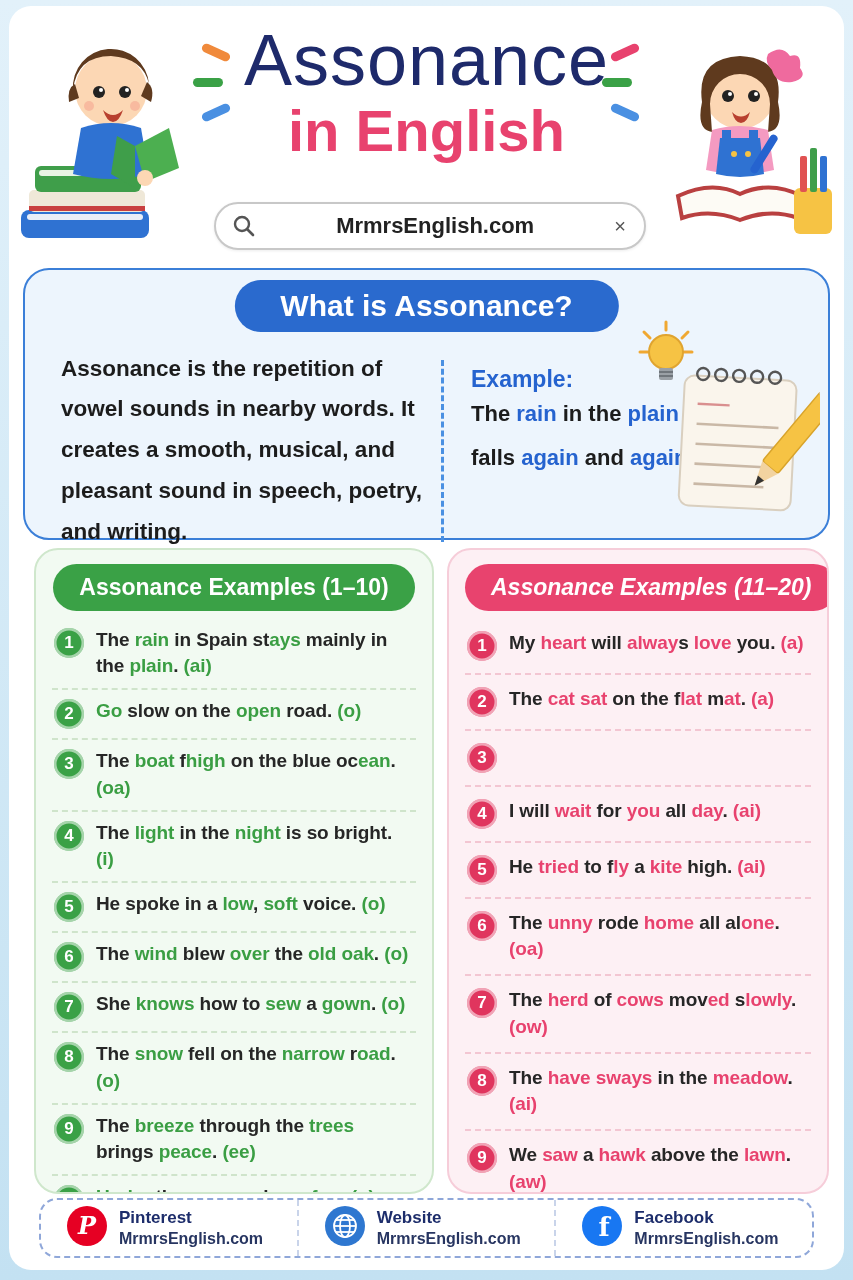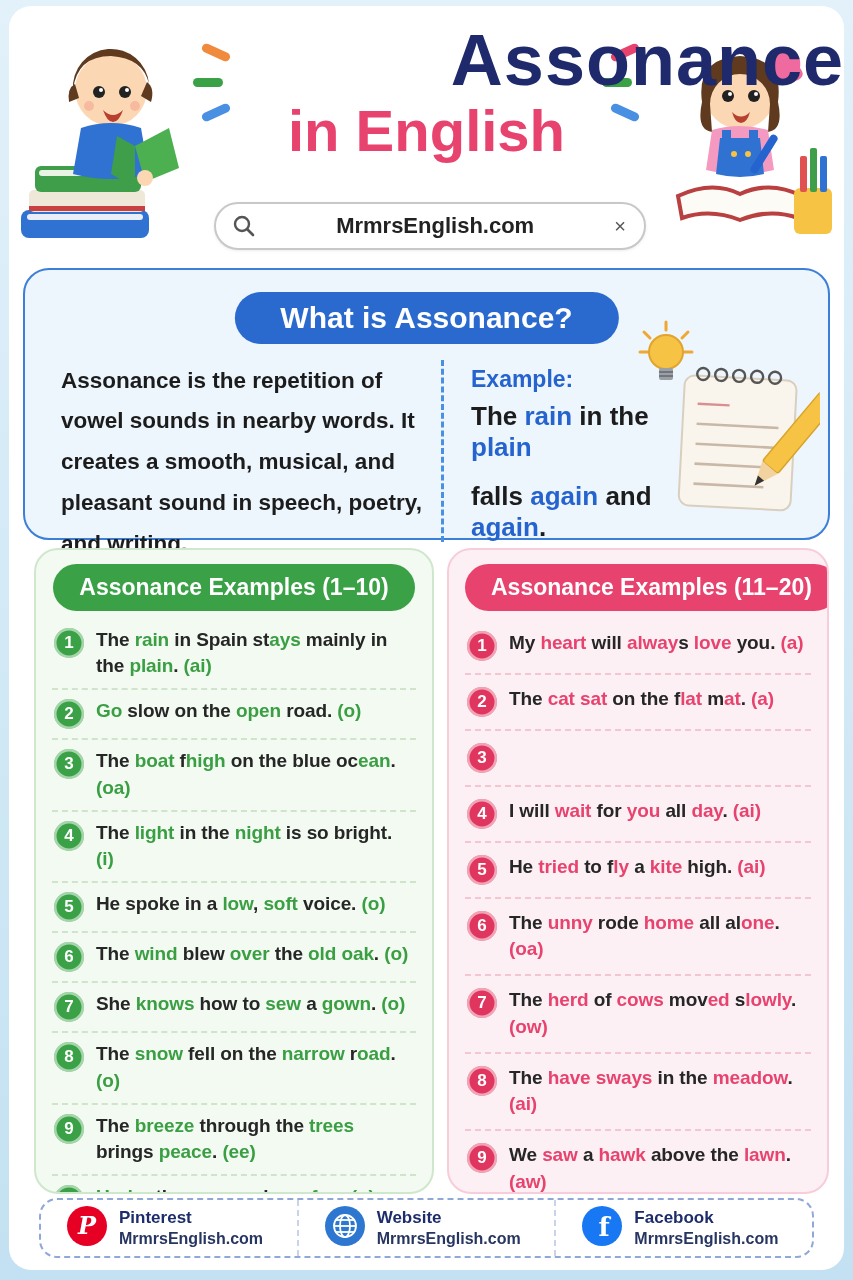--- a/index.html
+++ b/index.html
@@ -2,58 +2,58 @@
 <html><head>
 <meta charset="utf-8">
 <style>
   html,body{margin:0;padding:0;}
   body{background:#c9e5f4;font-family:"Liberation Sans",sans-serif;}
   .stage{position:relative;width:853px;height:1280px;background:linear-gradient(#e2f1fa,#c3e1f2);overflow:hidden;}
   .poster{position:absolute;left:9px;right:9px;top:6px;bottom:10px;background:#ffffff;border-radius:22px;overflow:hidden;}
 
   
   .header{position:relative;height:252px;}
-  .title1{position:absolute;left:0;right:0;top:18px;text-align:right;font-size:72px;line-height:1;font-weight:700;color:#1e2a6b;letter-spacing:1px;}
+  .title1{position:absolute;left:0;right:0;top:18px;text-align:center;font-size:72px;line-height:1;font-weight:400;color:#1e2a6b;letter-spacing:1px;}
   .title2{position:absolute;left:0;right:0;top:96px;text-align:center;font-size:58px;line-height:1;font-weight:800;color:#e8426e;}
   .dash-group{position:absolute;top:38px;width:60px;height:90px;}
   .dash-group.left{left:178px;}
   .dash-group.right{right:188px;}
   .dash{position:absolute;width:30px;height:9px;border-radius:6px;}
   .dash.d1{top:4px;left:14px;transform:rotate(24deg);}
   .dash.d2{top:34px;left:6px;}
   .dash.d3{top:64px;left:14px;transform:rotate(-24deg);}
   .dash-group.right .dash.d1{transform:rotate(-24deg);}
   .dash-group.right .dash.d3{transform:rotate(24deg);}
   .boy-illo{position:absolute;left:6px;top:22px;}
   .girl-illo{position:absolute;right:4px;top:30px;}
   .search-bar{position:absolute;left:205px;top:196px;width:428px;height:44px;background:#fff;border:2px solid #c8c8c8;border-radius:24px;display:flex;align-items:center;box-shadow:0 1px 3px rgba(0,0,0,.08);}
   .search-bar .sicon{margin-left:16px;display:flex;}
   .search-bar .sval{flex:1;text-align:center;font-size:22px;font-weight:600;color:#222;}
   .search-bar .sclear{margin-right:18px;font-size:20px;color:#555;cursor:pointer;}
 
   
   .def-card{position:absolute;left:14px;right:14px;top:262px;height:268px;background:#edf5fd;border:2px solid #3b7fd8;border-radius:26px;}
-  .def-pill{position:absolute;left:50%;transform:translateX(-50%);top:10px;background:#2a6ace;color:#fff;font-size:30px;font-weight:800;padding:9px 46px;border-radius:28px;white-space:nowrap;margin-top:12px;}
-  .def-body{position:absolute;left:36px;top:68px;width:362px;font-size:22.5px;line-height:1.82;font-weight:600;color:#1c1c1c;}
+  .def-pill{position:absolute;left:50%;transform:translateX(-50%);top:10px;background:#2a6ace;color:#fff;font-size:30px;font-weight:800;padding:9px 46px;border-radius:28px;white-space:nowrap;}
+  .def-body{position:absolute;left:36px;top:56px;width:362px;font-size:22.5px;line-height:1.82;font-weight:600;color:#1c1c1c;}
   .def-divider{position:absolute;left:416px;top:90px;height:182px;border-left:3px dashed #4a90e2;}
   .def-example{position:absolute;left:446px;top:96px;width:230px;}
   .def-example .exlabel{color:#2563cf;font-weight:800;font-size:23px;margin-bottom:8px;}
-  .def-example .exline{font-size:26px;font-weight:600;color:#1c1c1c;margin-bottom:18px;}
+  .def-example .exline{font-size:22px;font-weight:600;color:#1c1c1c;margin-bottom:18px;}
   .def-example .hl{color:#2563cf;}
   .bulb-illo{position:absolute;right:130px;top:48px;}
   .notepad-illo{position:absolute;right:8px;top:86px;}
 
   
   .columns{position:absolute;left:25px;right:15px;top:542px;bottom:76px;display:flex;gap:13px;}
   .col{position:relative;border-radius:24px;padding:12px 16px 0 16px;overflow:hidden;box-sizing:border-box;}
   .col-green{width:400px;background:#f2faf2;border:2px solid #cfe7cc;}
   .col-pink{flex:1;background:#fdf0f4;border:2px solid #f6cdd9;}
   .col-pill{display:block;width:fit-content;margin:2px auto 8px auto;color:#fff;font-size:23px;font-weight:800;padding:10px 26px;border-radius:26px;white-space:nowrap;}
   .col-green .col-pill{background:#3aa146;}
-  .col-pink .col-pill{background:#e8436e;}
+  .col-pink .col-pill{background:#e8436e;font-style:italic;}
   .ex-item{display:flex;align-items:flex-start;gap:12px;padding:8px 2px 9px 2px;}
   .col-green .ex-item{border-bottom:2px dashed #cfe4cb;}
   .col-pink .ex-item{border-bottom:2px dashed #f3c6d2;padding:11px 2px 12px 2px;}
   .ex-item:last-child{border-bottom:none;}
   .num{width:30px;height:30px;border-radius:50%;color:#fff;font-weight:800;font-size:17px;display:flex;align-items:center;justify-content:center;flex-shrink:0;margin-top:1px;box-shadow:inset 0 0 0 2.5px rgba(255,255,255,.55);}
   .col-green .num{background:#3aa146;}
   .col-pink .num{background:#e0355e;}
   .ex-item p{margin:0;font-size:19px;line-height:1.38;font-weight:600;color:#262626;letter-spacing:-.1px;}
   .col-green .hl{color:#3a9e43;}
   .col-pink .hl{color:#e8426e;}

